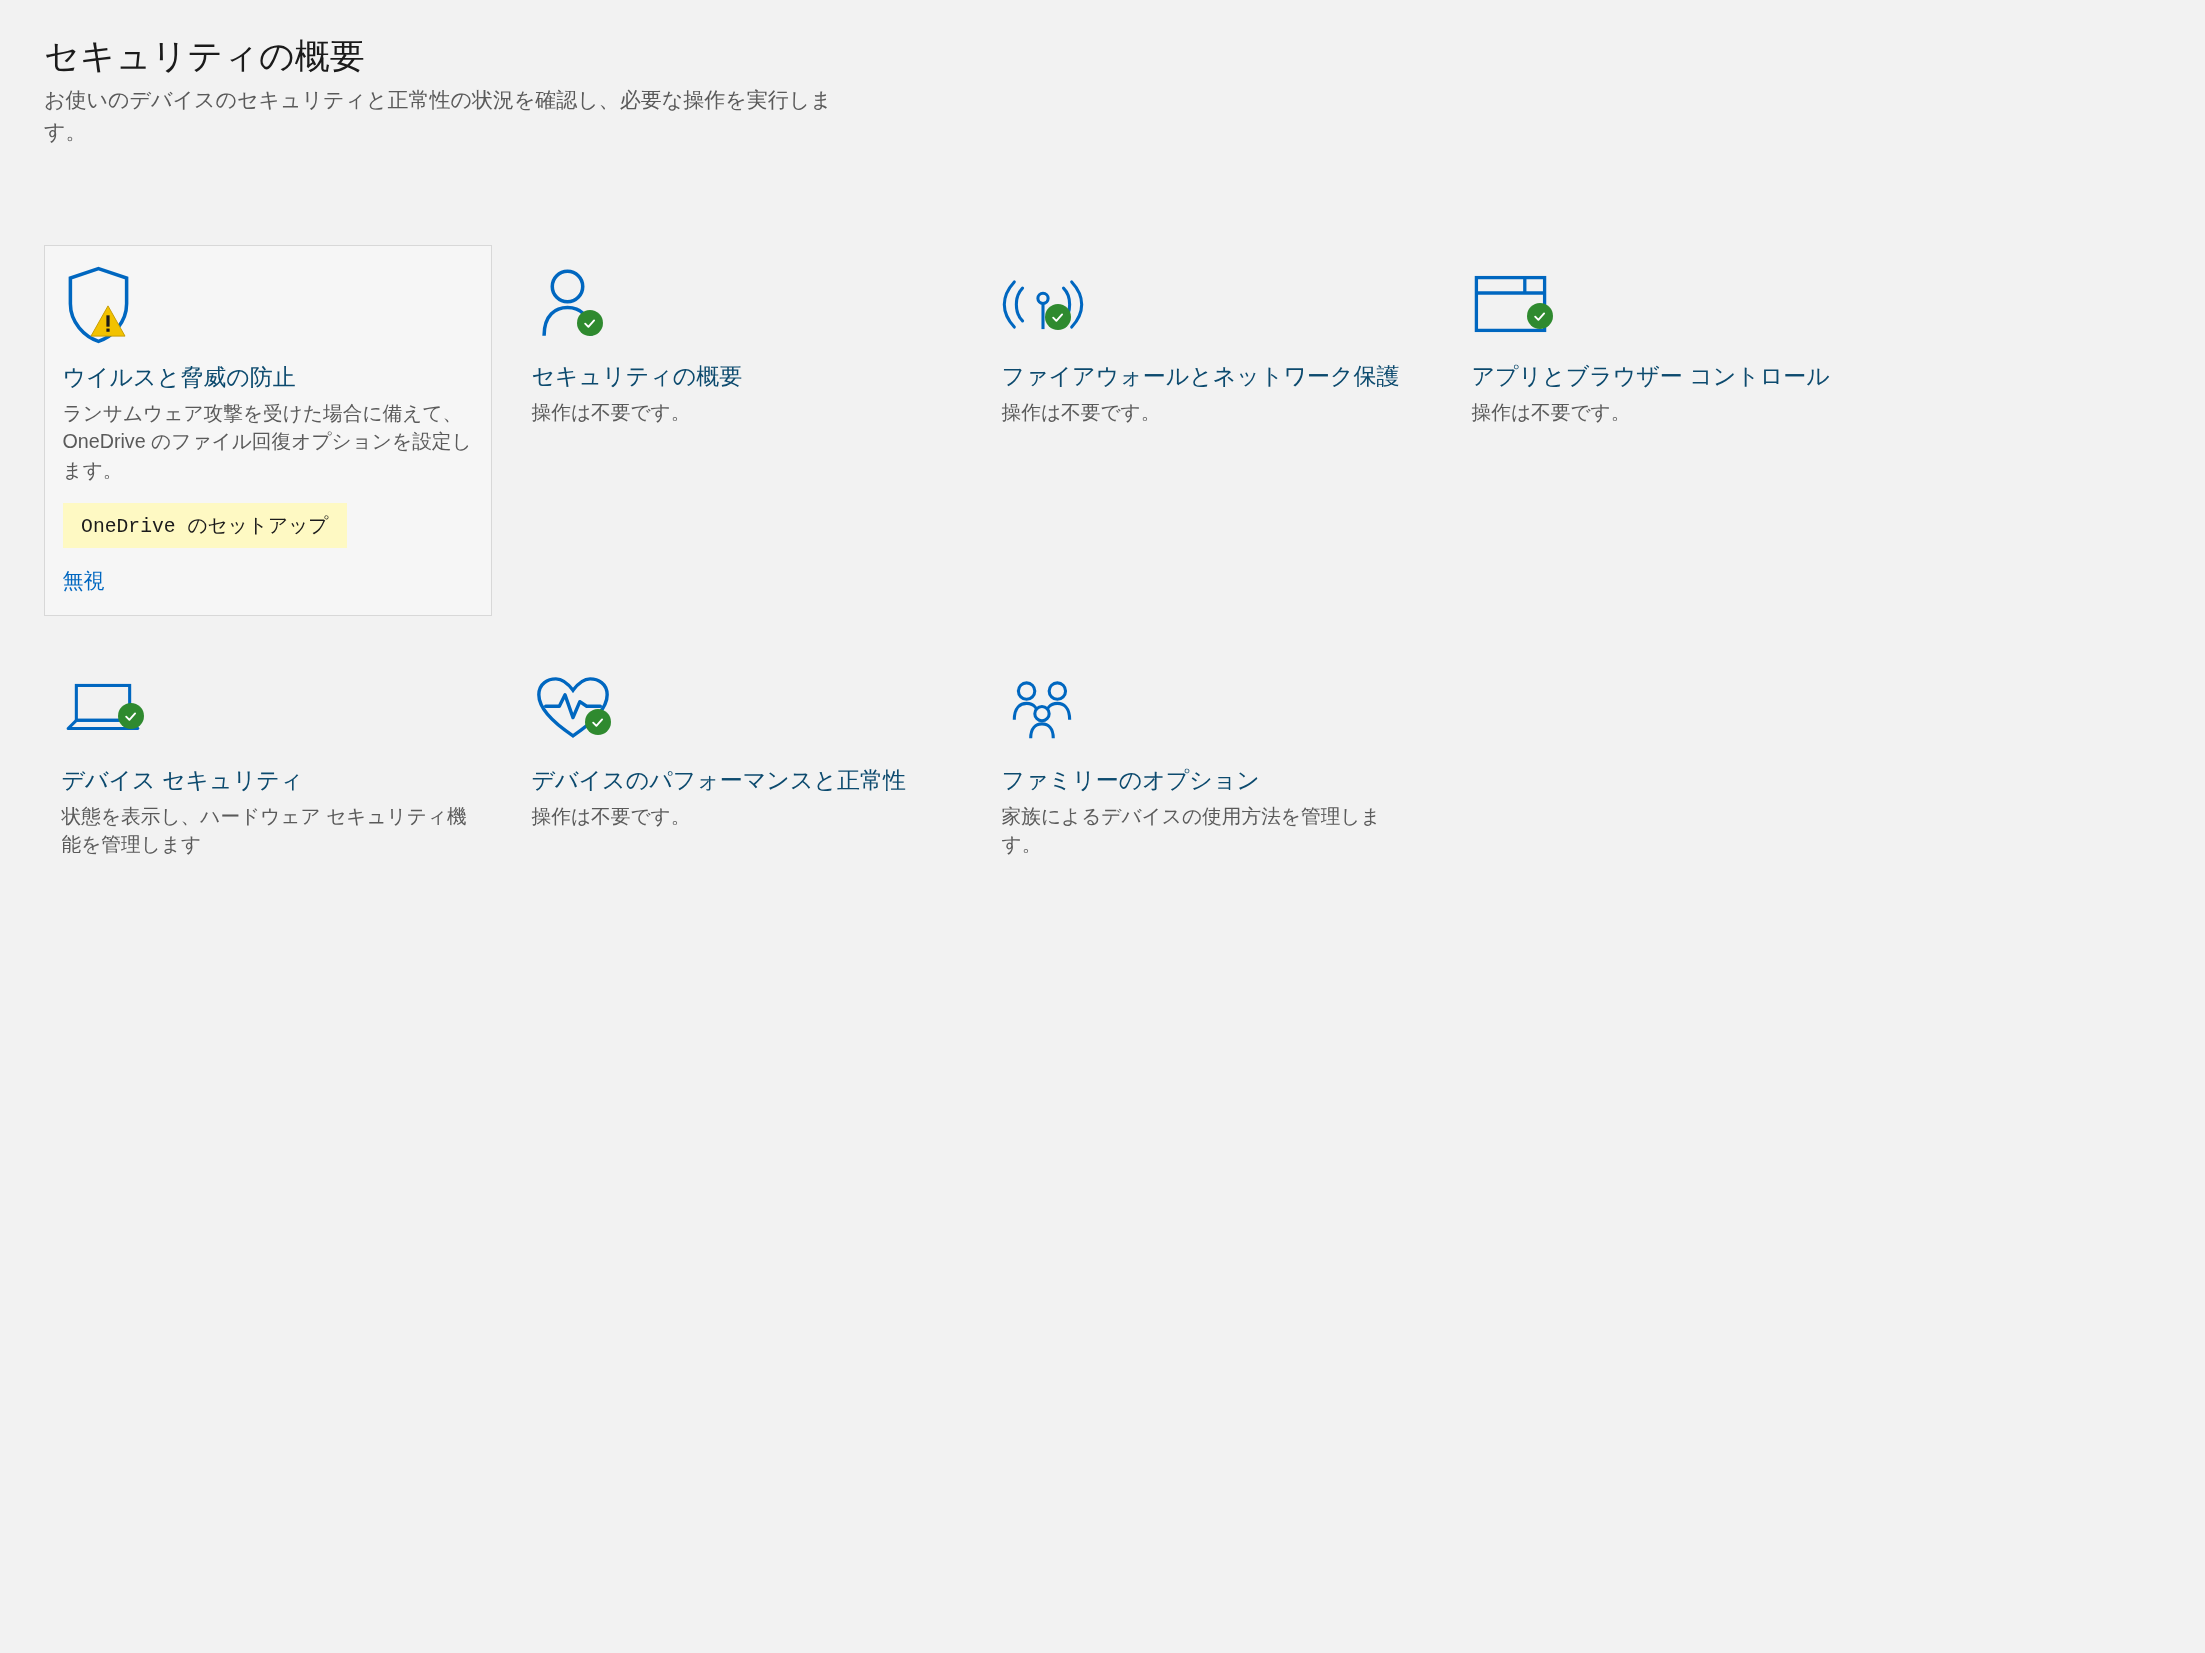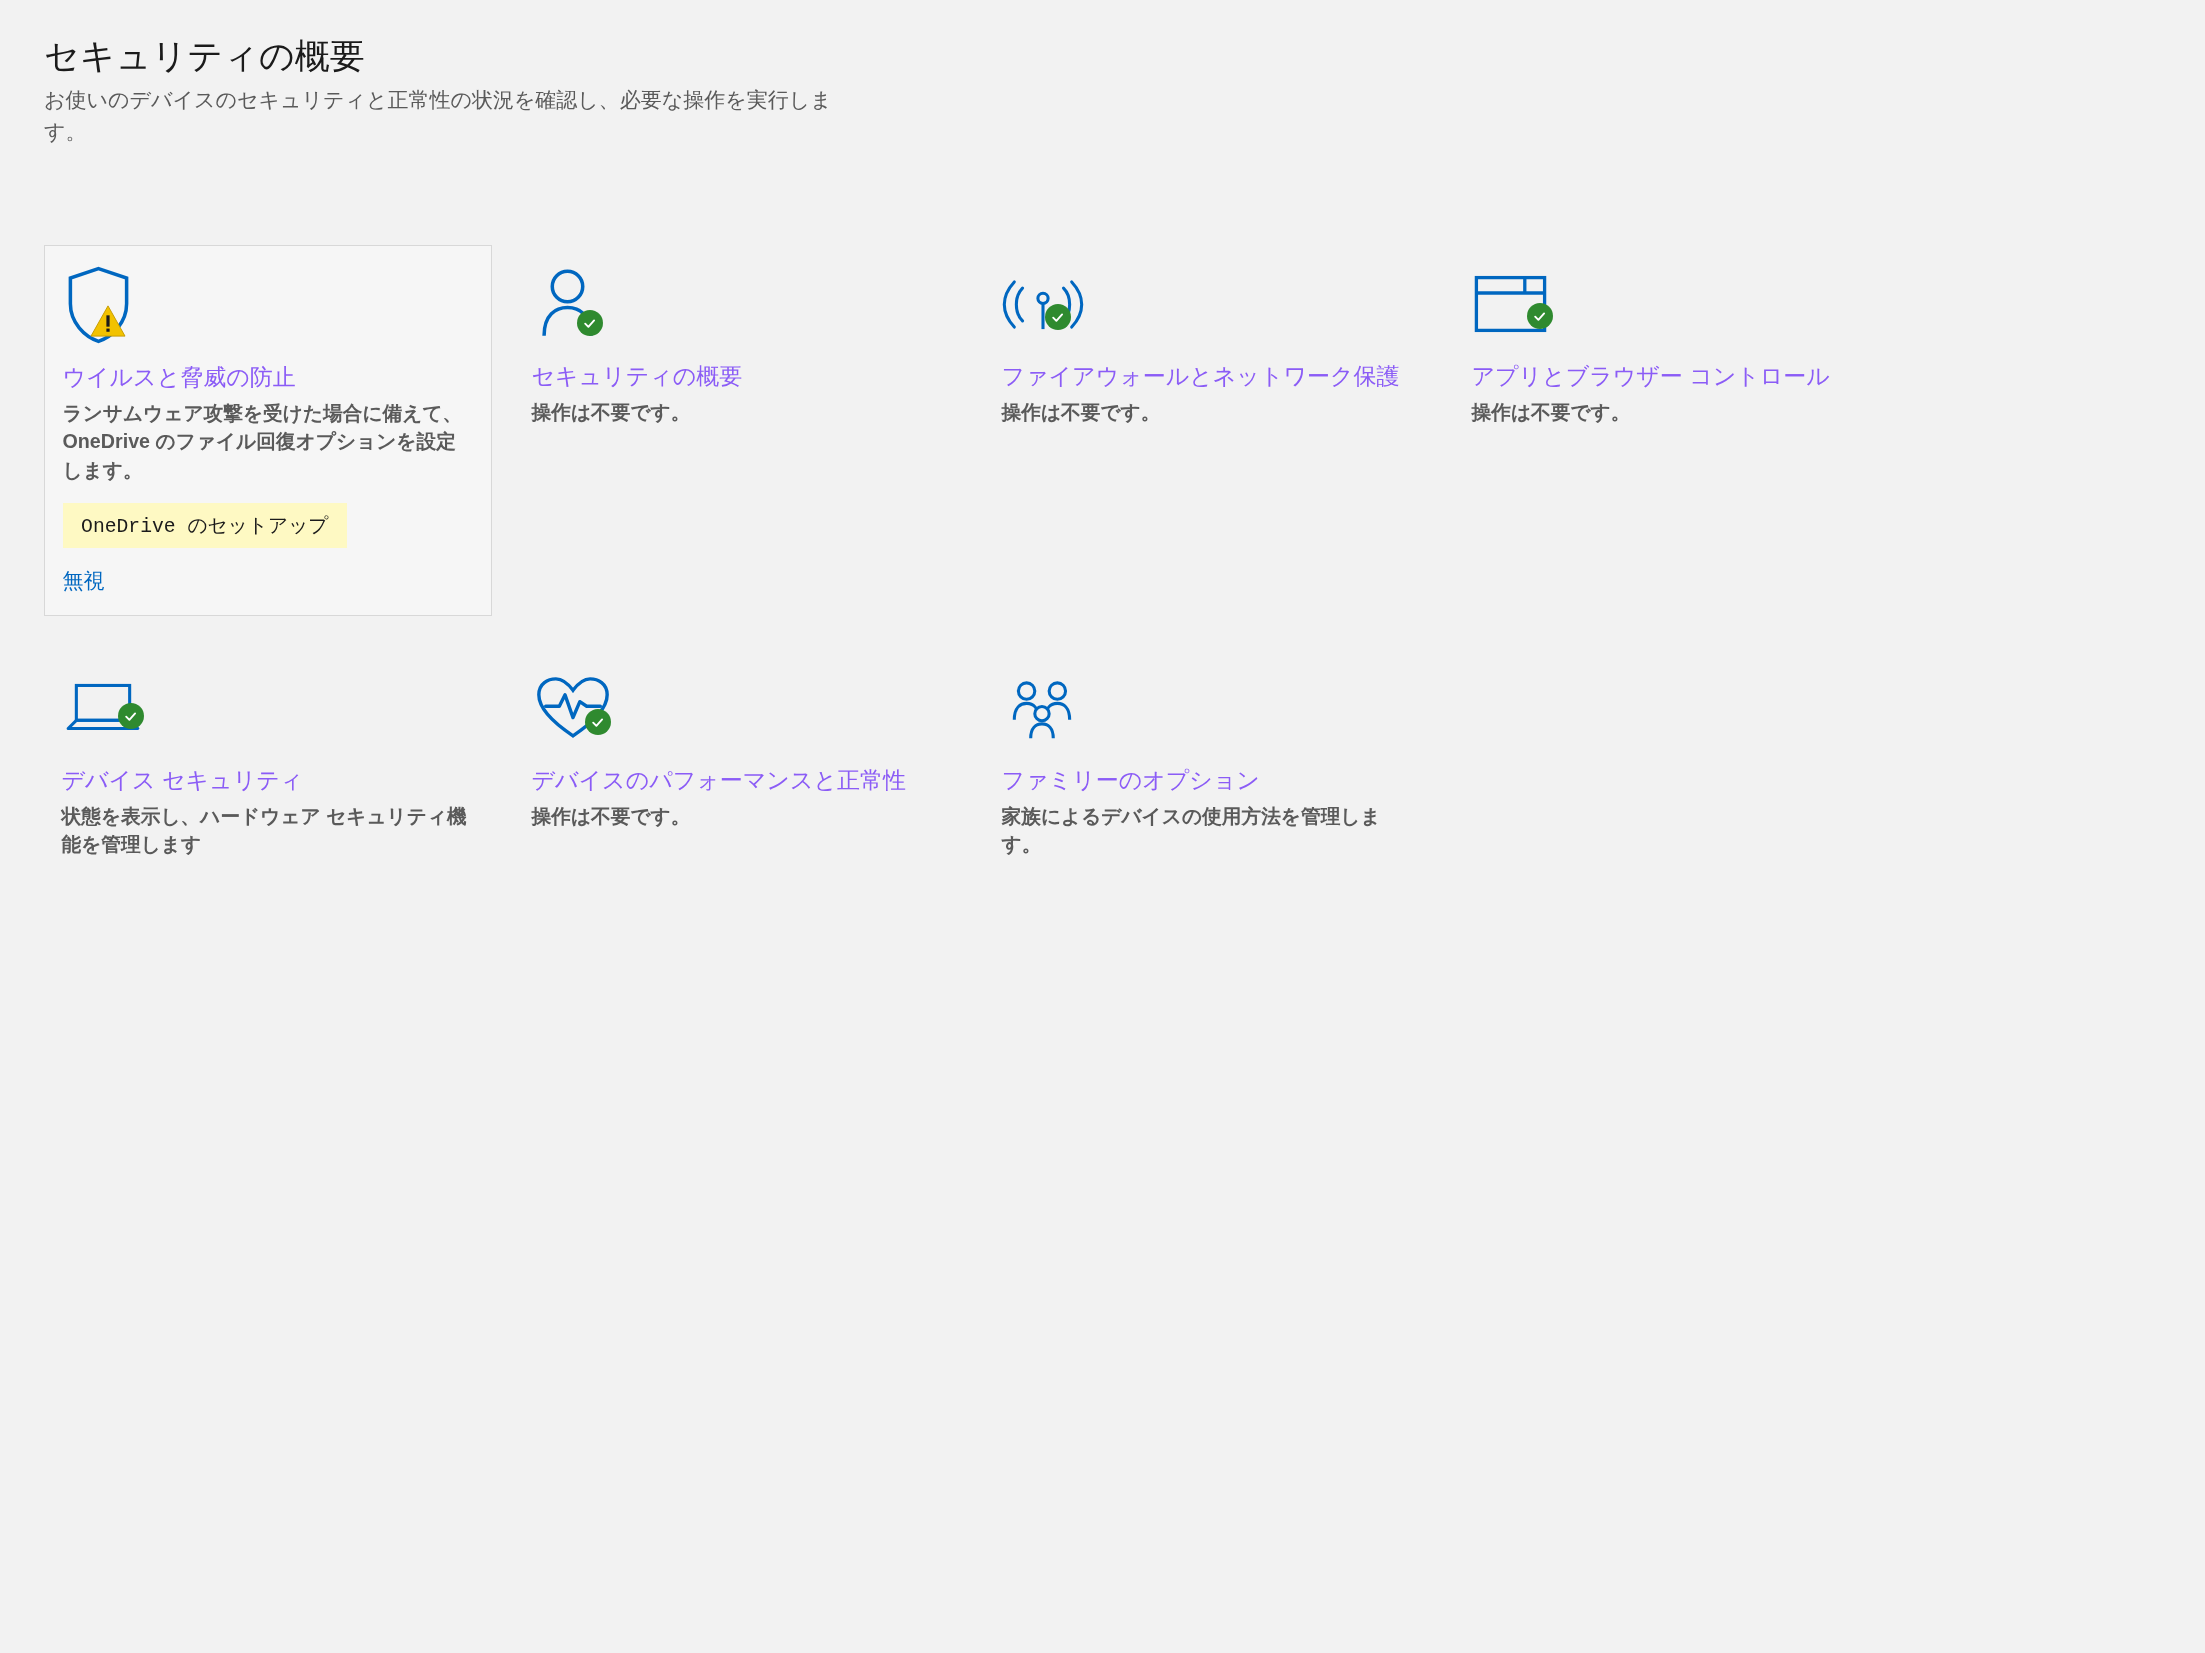--- a/index.html
+++ b/index.html
@@ -58,29 +58,28 @@
       border-radius: 50%;
       display: flex;
       align-items: center;
       justify-content: center;
     }
     .status-badge.ok { background: #2f8a2f; }
     .status-badge svg { width: 15.3px; height: 15.3px; }
     .tile-title {
       font-size: 23px;
       font-weight: 400;
-      color: #8b5cf6;
+      color: #0c4a6e;
       margin-bottom: 5.5px;
     }
     .tile-desc {
       font-size: 19.7px;
       color: #5a5a5a;
       line-height: 1.45;
       margin-bottom: 12px;
-      font-weight: bold;
     }
     .tile-button {
       display: inline-block;
       background: #fef9c3;
       border: none;
       padding: 8.8px 18.6px;
       font-size: 19.7px;
       color: #1b1b1b;
       cursor: pointer;
       font-family: Liberation Mono, monospace;

